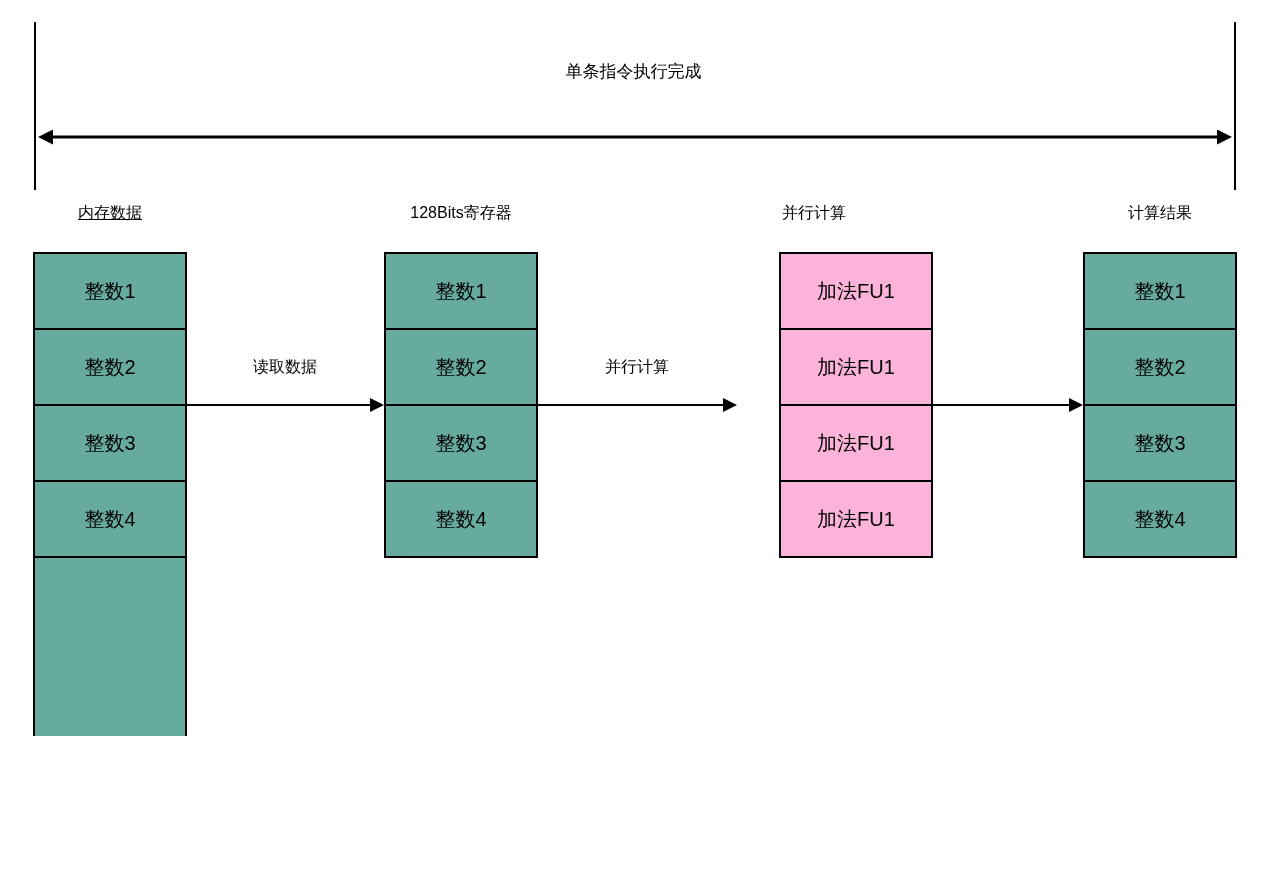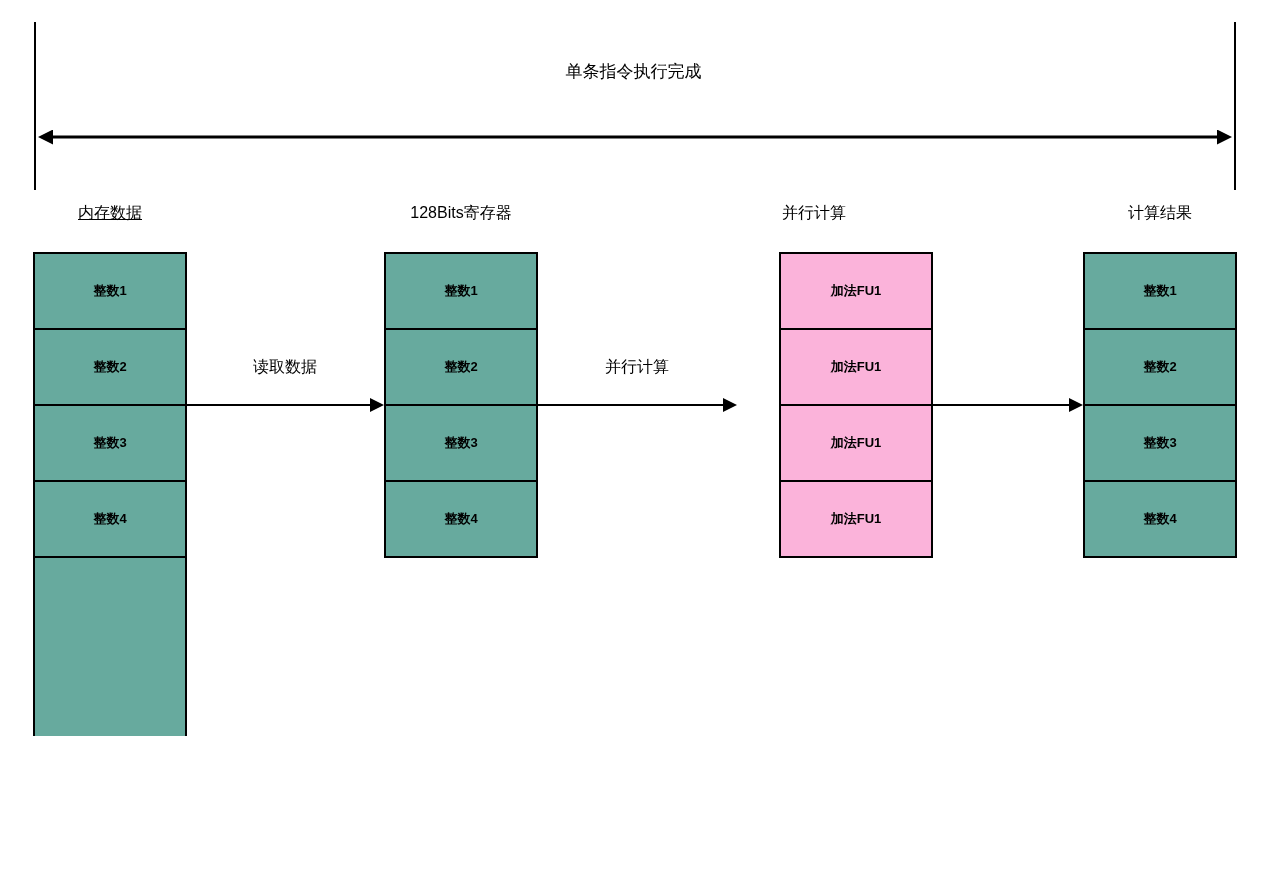--- a/index.html
+++ b/index.html
@@ -60,23 +60,22 @@
   .col-3 { left: 779px; }
   .col-4 { left: 1083px; }
 
   .cell {
     width: 154px;
     height: 78px;
     border: 2px solid var(--line);
     display: flex;
     align-items: center;
     justify-content: center;
-    font-size: 13px;
+    font-size: 20px;
     margin-top: -2px;
-    font-weight: bold;
   }
   .cell:first-child { margin-top: 0; }
   .cell.green { background: var(--cell-green); }
   .cell.pink  { background: var(--cell-pink); }
   .cell.tall  { height: 310px; }
 
   .arrow-label {
     position: absolute;
     top: 357px;
     width: 160px;

